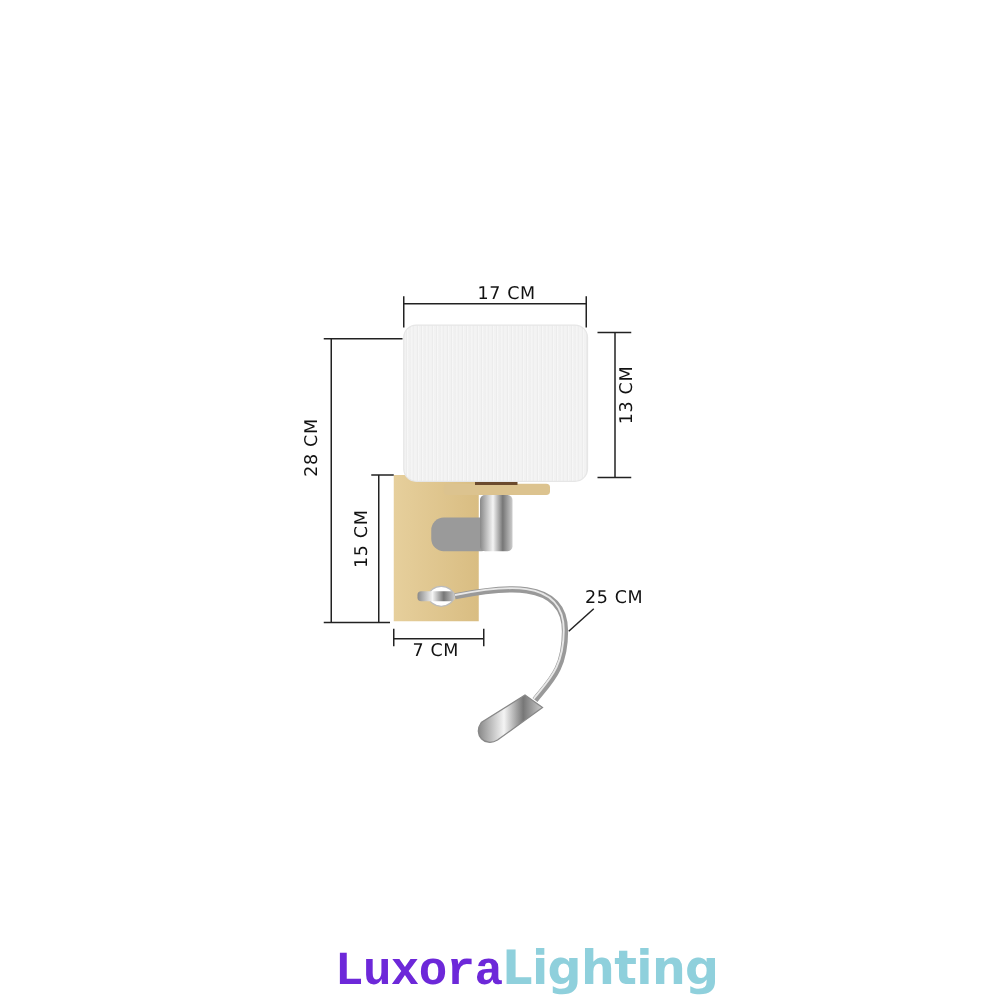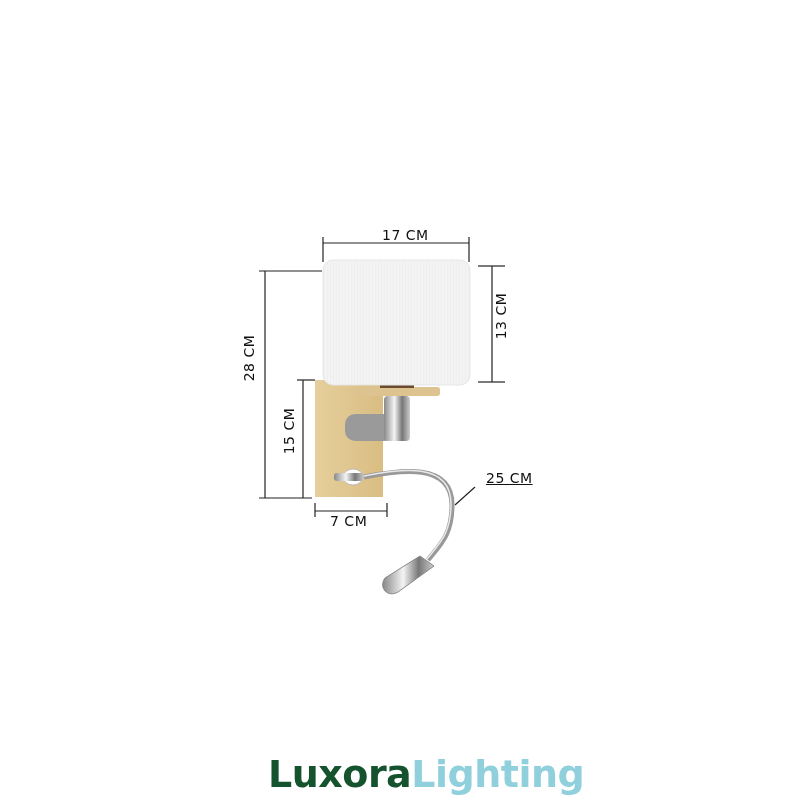--- a/index.html
+++ b/index.html
@@ -1,20 +1,20 @@
 <!DOCTYPE html>
 <html><head>
 <meta charset="utf-8">
 <style>
   html, body { margin: 0; padding: 0; background: #ffffff; }
   #stage { position: relative; width: 644px; height: 800px; overflow: hidden; background: #fff; font-family: "DejaVu Sans", sans-serif; }
   .dim { position: absolute; font-family: "DejaVu Sans", sans-serif; font-size: 14px; color: #111; white-space: nowrap; letter-spacing: 0.5px; }
   .rot { transform: rotate(-90deg); transform-origin: center center; }
   .logo { position: absolute; left: 268px; top: 752px; font-family: "DejaVu Sans", sans-serif; font-size: 38px; font-weight: bold; letter-spacing: -0.5px; }
-  .logo .a { color: #14532d; }
+  .logo .a { color: #6d28d9; font-family: Liberation Mono, monospace; }
   .logo .b { color: #8fd0dc; }
 </style>
 </head>
 <body>
 
 <div id="stage">
   <svg width="800" height="800" style="position:absolute;left:0;top:0">
     <defs>
       <linearGradient id="wood" x1="0" x2="1">
         <stop offset="0" stop-color="#e6cf9c"></stop>
@@ -79,18 +79,18 @@
 
       <line x1="455" y1="505" x2="475" y2="487"></line>
     </g>
   </svg>
 
   <span class="dim" style="left:382px;top:227px;">17 CM</span>
   <span class="dim rot" style="left:478px;top:308px;">13 CM</span>
   <span class="dim rot" style="left:226px;top:350px;">28 CM</span>
   <span class="dim rot" style="left:266px;top:423px;">15 CM</span>
   <span class="dim" style="left:330px;top:513px;">7 CM</span>
-  <span class="dim" style="left:486px;top:470px;text-decoration:underline;">25 CM</span>
+  <span class="dim" style="left:468px;top:470px;">25 CM</span>
 
   <div class="logo">
     <span class="a">Luxora</span><span class="b">Lighting</span>
   </div>
 </div>
 
 </body></html>

